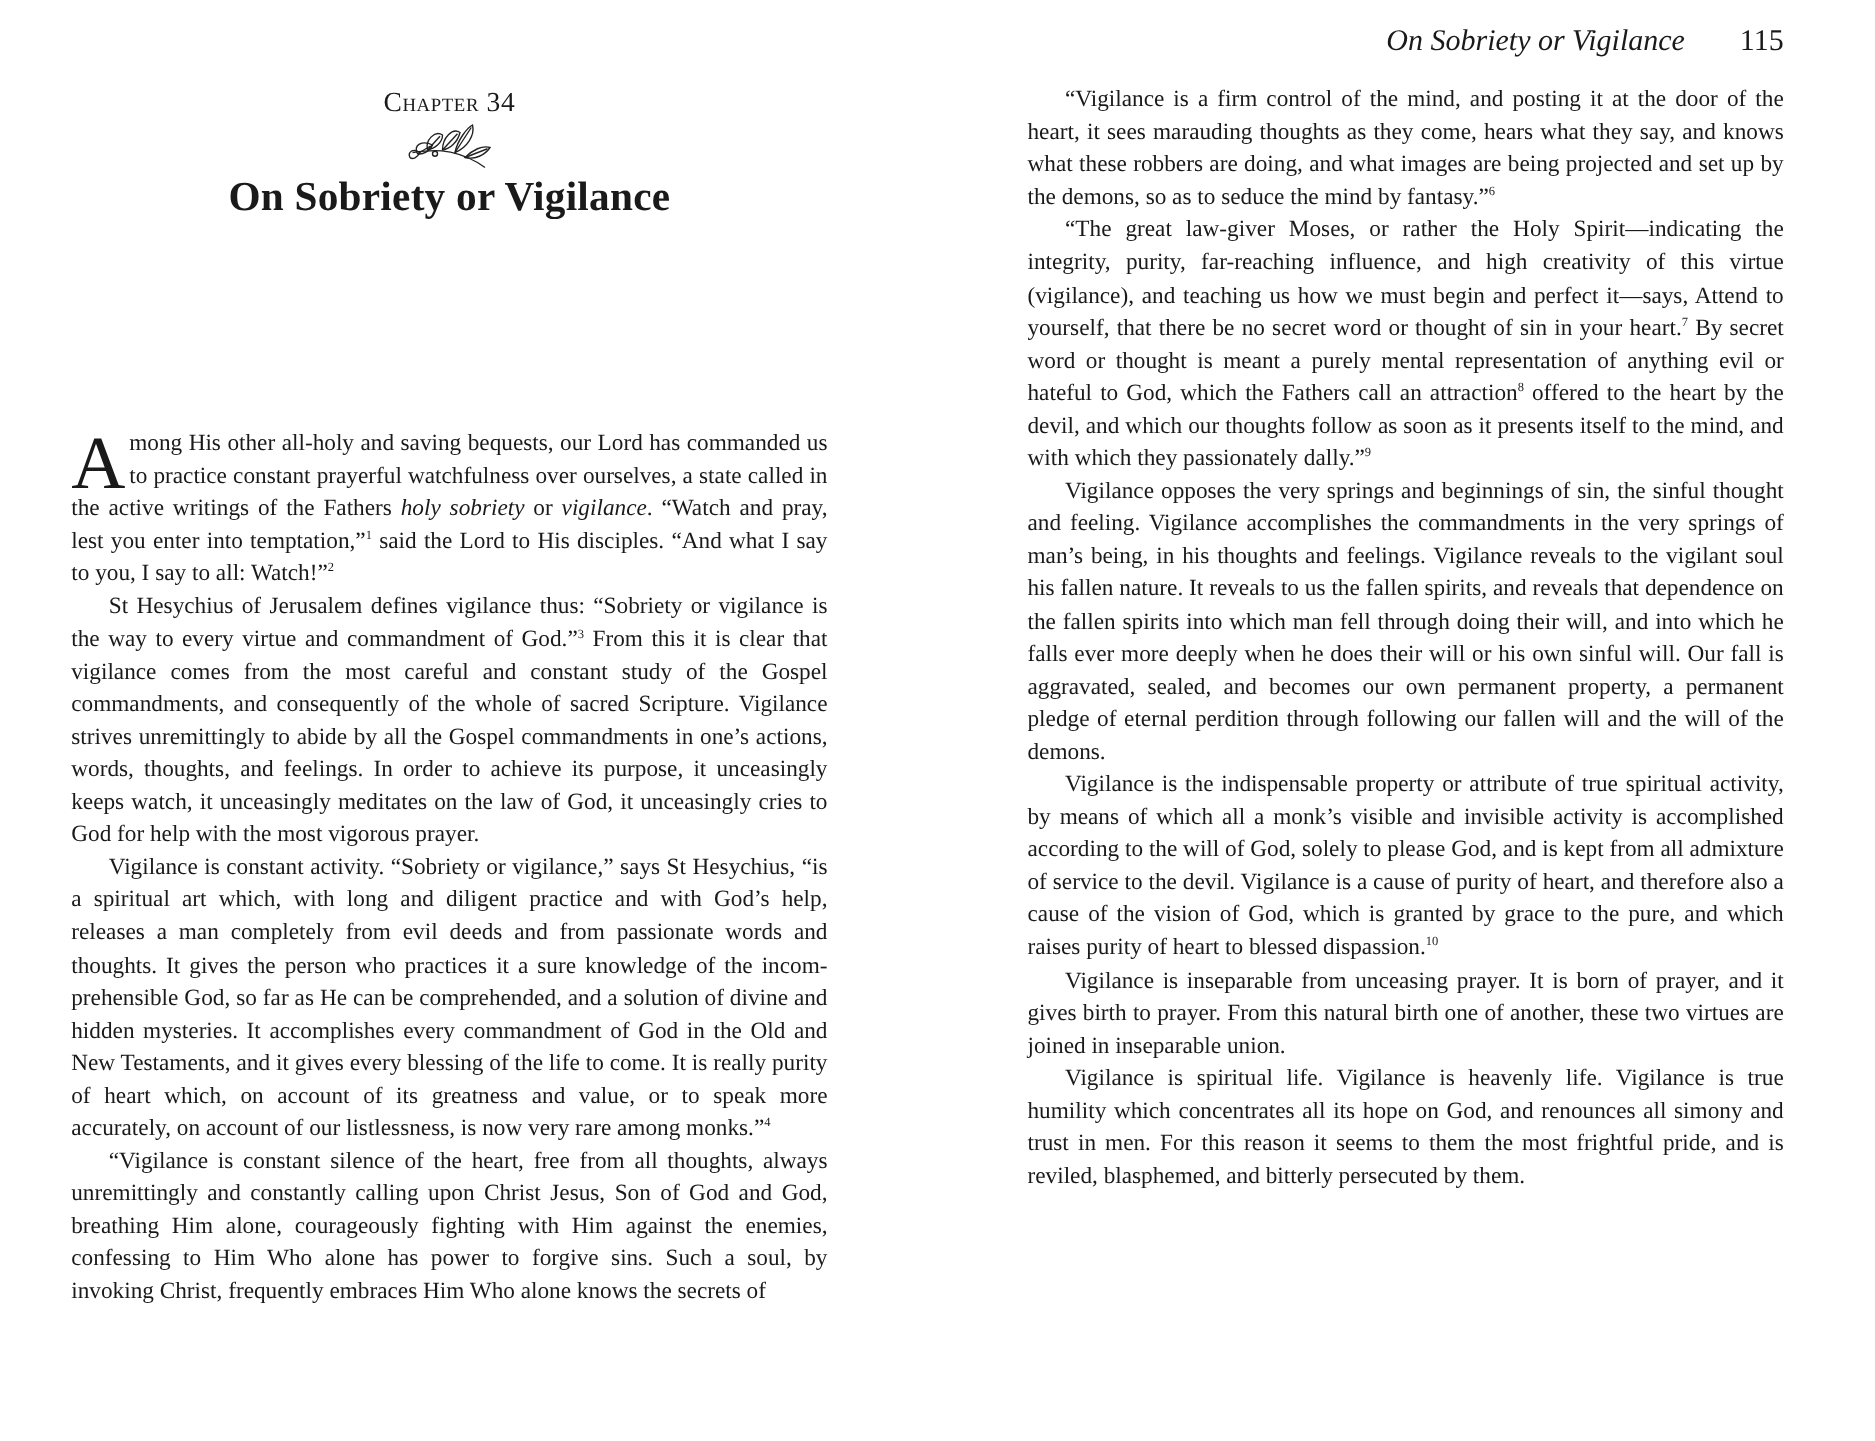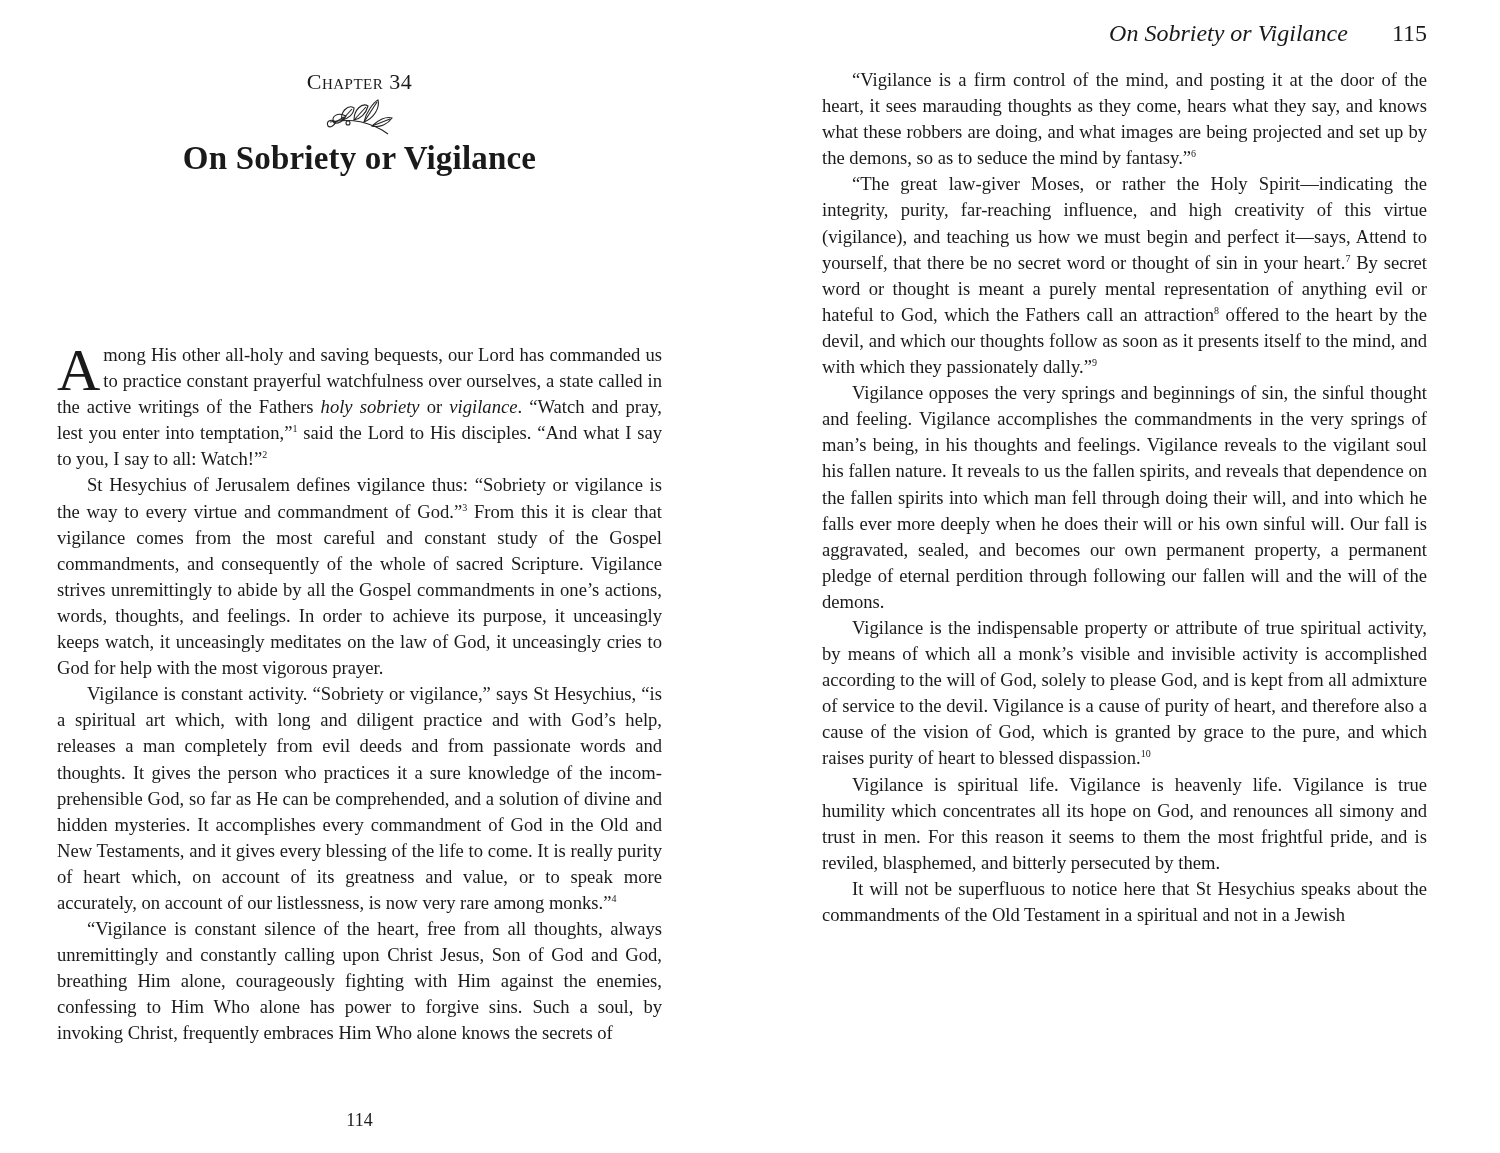--- a/index.html
+++ b/index.html
@@ -63,21 +63,20 @@
       <span>St Hesychius of Jerusalem defines vigilance thus: “Sobriety or vigilance is the way to every virtue and commandment of God.”</span><sup>3</sup><span> From this it is clear that vigilance comes from the most careful and constant study of the Gos­pel commandments, and consequently of the whole of sacred Scripture. Vigilance strives unremittingly to abide by all the Gospel commandments in one’s actions, words, thoughts, and feelings. In order to achieve its purpose, it unceasingly keeps watch, it unceasingly meditates on the law of God, it unceasingly cries to God for help with the most vigorous prayer.</span>
     </p>
     <p>
       <span>Vigilance is constant activity. “Sobriety or vigilance,” says St Hesychius, “is a spiritual art which, with long and diligent practice and with God’s help, releases a man completely from evil deeds and from passionate words and thoughts. It gives the person who practices it a sure knowledge of the incom­prehensible God, so far as He can be comprehended, and a solution of divine and hidden mysteries. It accomplishes every commandment of God in the Old and New Testaments, and it gives every blessing of the life to come. It is really purity of heart which, on account of its greatness and value, or to speak more accurately, on account of our listlessness, is now very rare among monks.”</span><sup>4</sup>
     </p>
     <p>
       <span>“Vigilance is constant silence of the heart, free from all thoughts, always unremittingly and constantly calling upon Christ Jesus, Son of God and God, breathing Him alone, courageously fighting with Him against the enemies, confessing to Him Who alone has power to forgive sins. Such a soul, by invoking Christ, frequently embraces Him Who alone knows the secrets of</span>
     </p>
   </div>
 
-  <div class="folio-bottom">114</div>
 </div>
 
 <div class="page right">
   <div class="running-head">
     <span class="rh-title">On Sobriety or Vigilance</span><span>115</span>
   </div>
 
   <div class="text">
     <p>
       <span>“Vigilance is a firm control of the mind, and posting it at the door of the heart, it sees marauding thoughts as they come, hears what they say, and knows what these robbers are doing, and what images are being projected and set up by the demons, so as to seduce the mind by fantasy.”</span><sup>6</sup>
@@ -85,19 +84,19 @@
     <p>
       <span>“The great law-giver Moses, or rather the Holy Spirit—indicating the integrity, purity, far-reaching influence, and high creativity of this virtue (vigilance), and teaching us how we must begin and perfect it—says, Attend to yourself, that there be no secret word or thought of sin in your heart.</span><sup>7</sup><span> By secret word or thought is meant a purely mental representation of anything evil or hateful to God, which the Fathers call an attraction</span><sup>8</sup><span> offered to the heart by the devil, and which our thoughts follow as soon as it presents itself to the mind, and with which they passionately dally.”</span><sup>9</sup>
     </p>
     <p>
       <span>Vigilance opposes the very springs and beginnings of sin, the sinful thought and feeling. Vigilance accomplishes the commandments in the very springs of man’s being, in his thoughts and feelings. Vigilance reveals to the vigilant soul his fallen nature. It reveals to us the fallen spirits, and reveals that dependence on the fallen spirits into which man fell through doing their will, and into which he falls ever more deeply when he does their will or his own sinful will. Our fall is aggravated, sealed, and becomes our own perma­nent property, a permanent pledge of eternal perdition through following our fallen will and the will of the demons.</span>
     </p>
     <p>
       <span>Vigilance is the indispensable property or attribute of true spiritual activ­ity, by means of which all a monk’s visible and invisible activity is accom­plished according to the will of God, solely to please God, and is kept from all admixture of service to the devil. Vigilance is a cause of purity of heart, and therefore also a cause of the vision of God, which is granted by grace to the pure, and which raises purity of heart to blessed dispassion.</span><sup>10</sup>
     </p>
     <p>
-      <span>Vigilance is spiritual life. Vigilance is heavenly life. Vigilance is true humility which concentrates all its hope on God, and renounces all simony and trust in men. For this reason it seems to them the most frightful pride, and is reviled, blasphemed, and bitterly persecuted by them.</span>
+      <span>Vigilance is inseparable from unceasing prayer. It is born of prayer, and it gives birth to prayer. From this natural birth one of another, these two virtues are joined in inseparable union.</span>
     </p>
     <p>
-      <span>It will not be superfluous to notice here that St Hesychius speaks about the commandments of the Old Testament in a spiritual and not in a Jewish</span>
+      <span>Vigilance is spiritual life. Vigilance is heavenly life. Vigilance is true humility which concentrates all its hope on God, and renounces all simony and trust in men. For this reason it seems to them the most frightful pride, and is reviled, blasphemed, and bitterly persecuted by them.</span>
     </p>
   </div>
 </div>
 
 </body></html>

